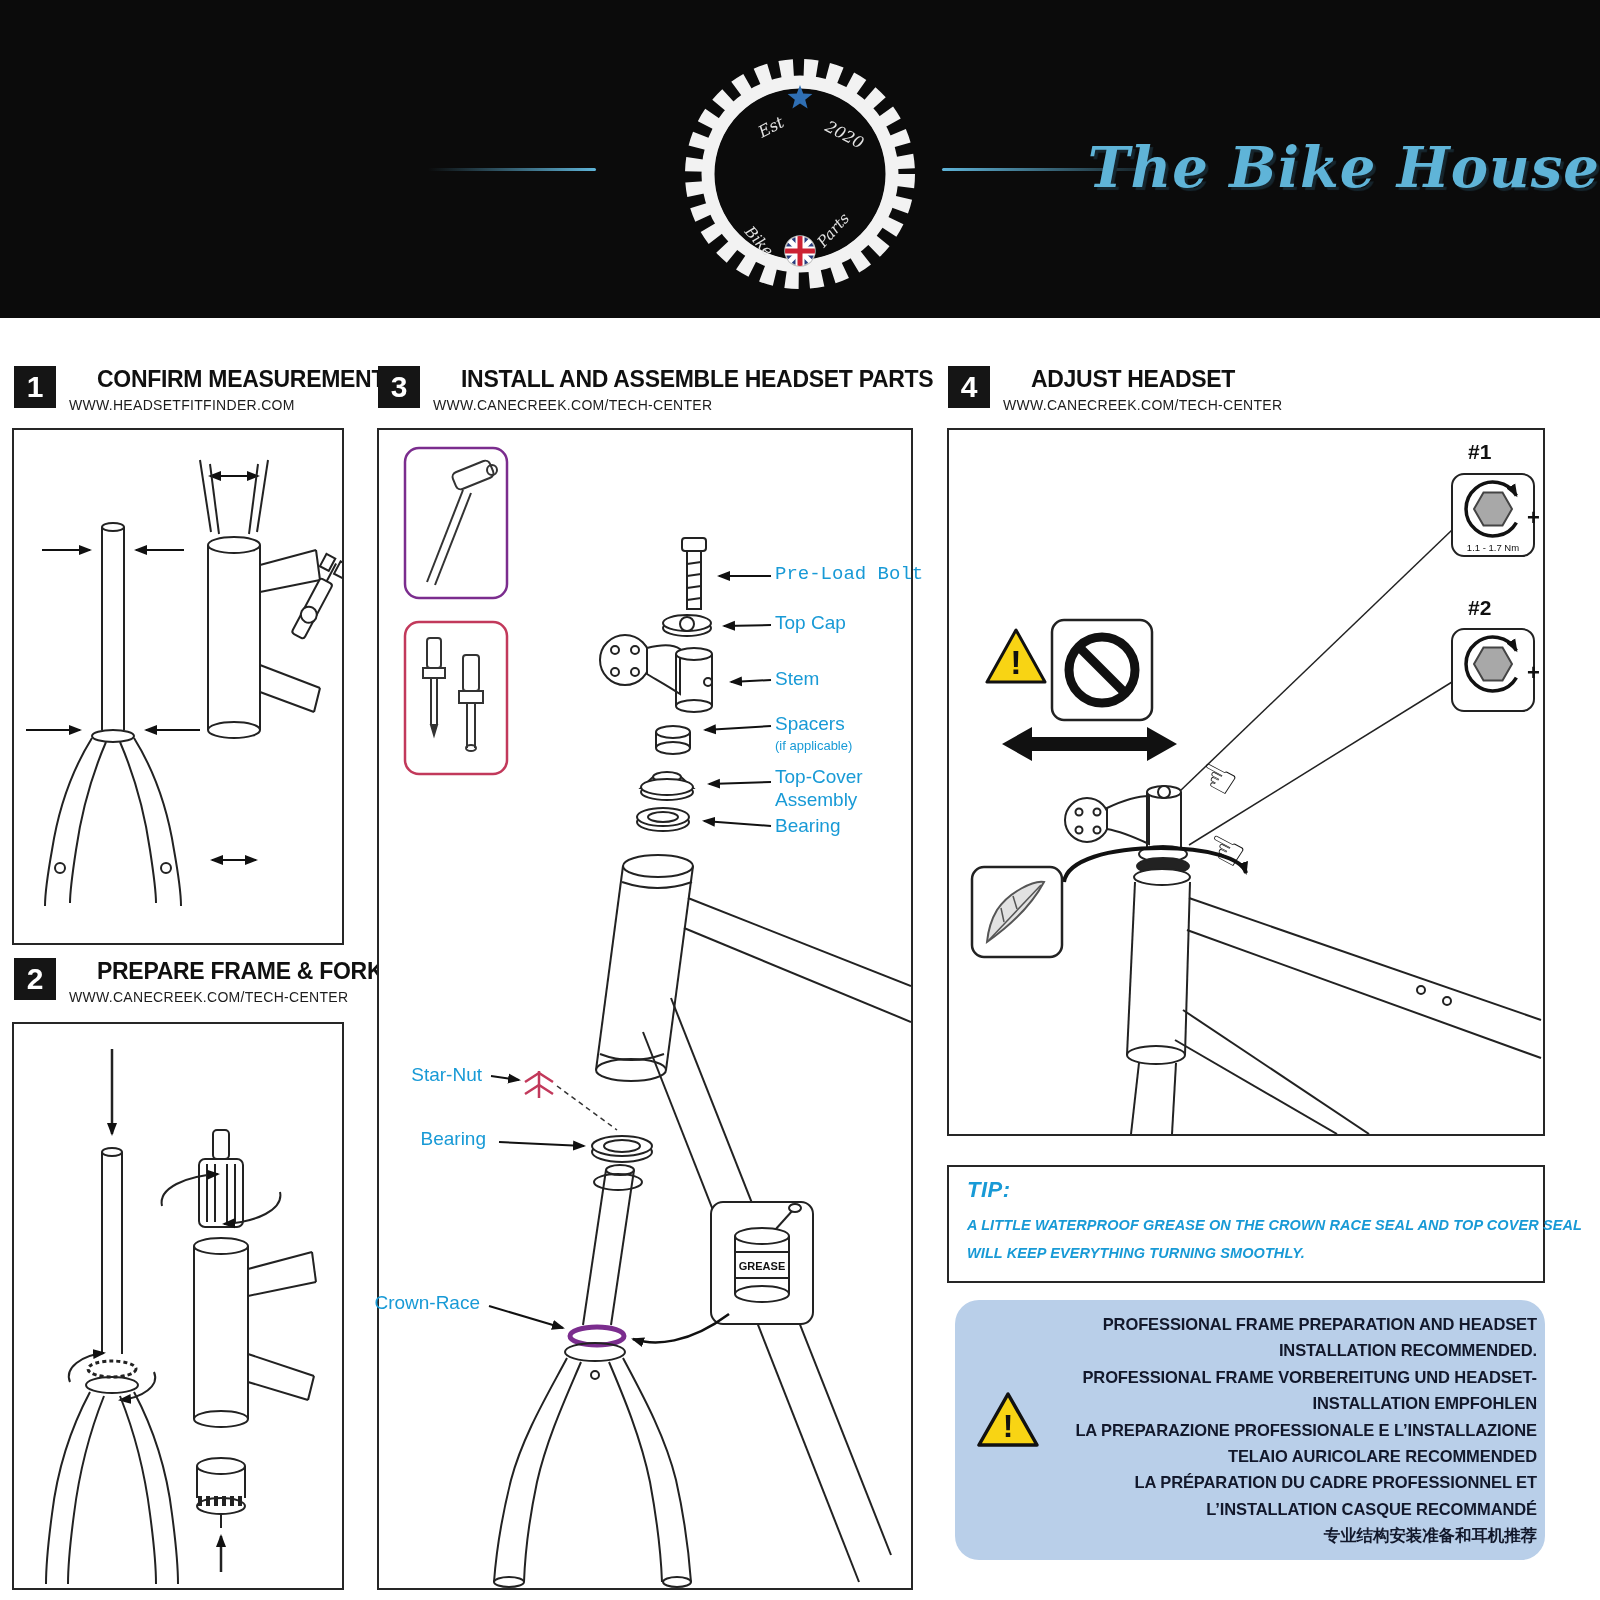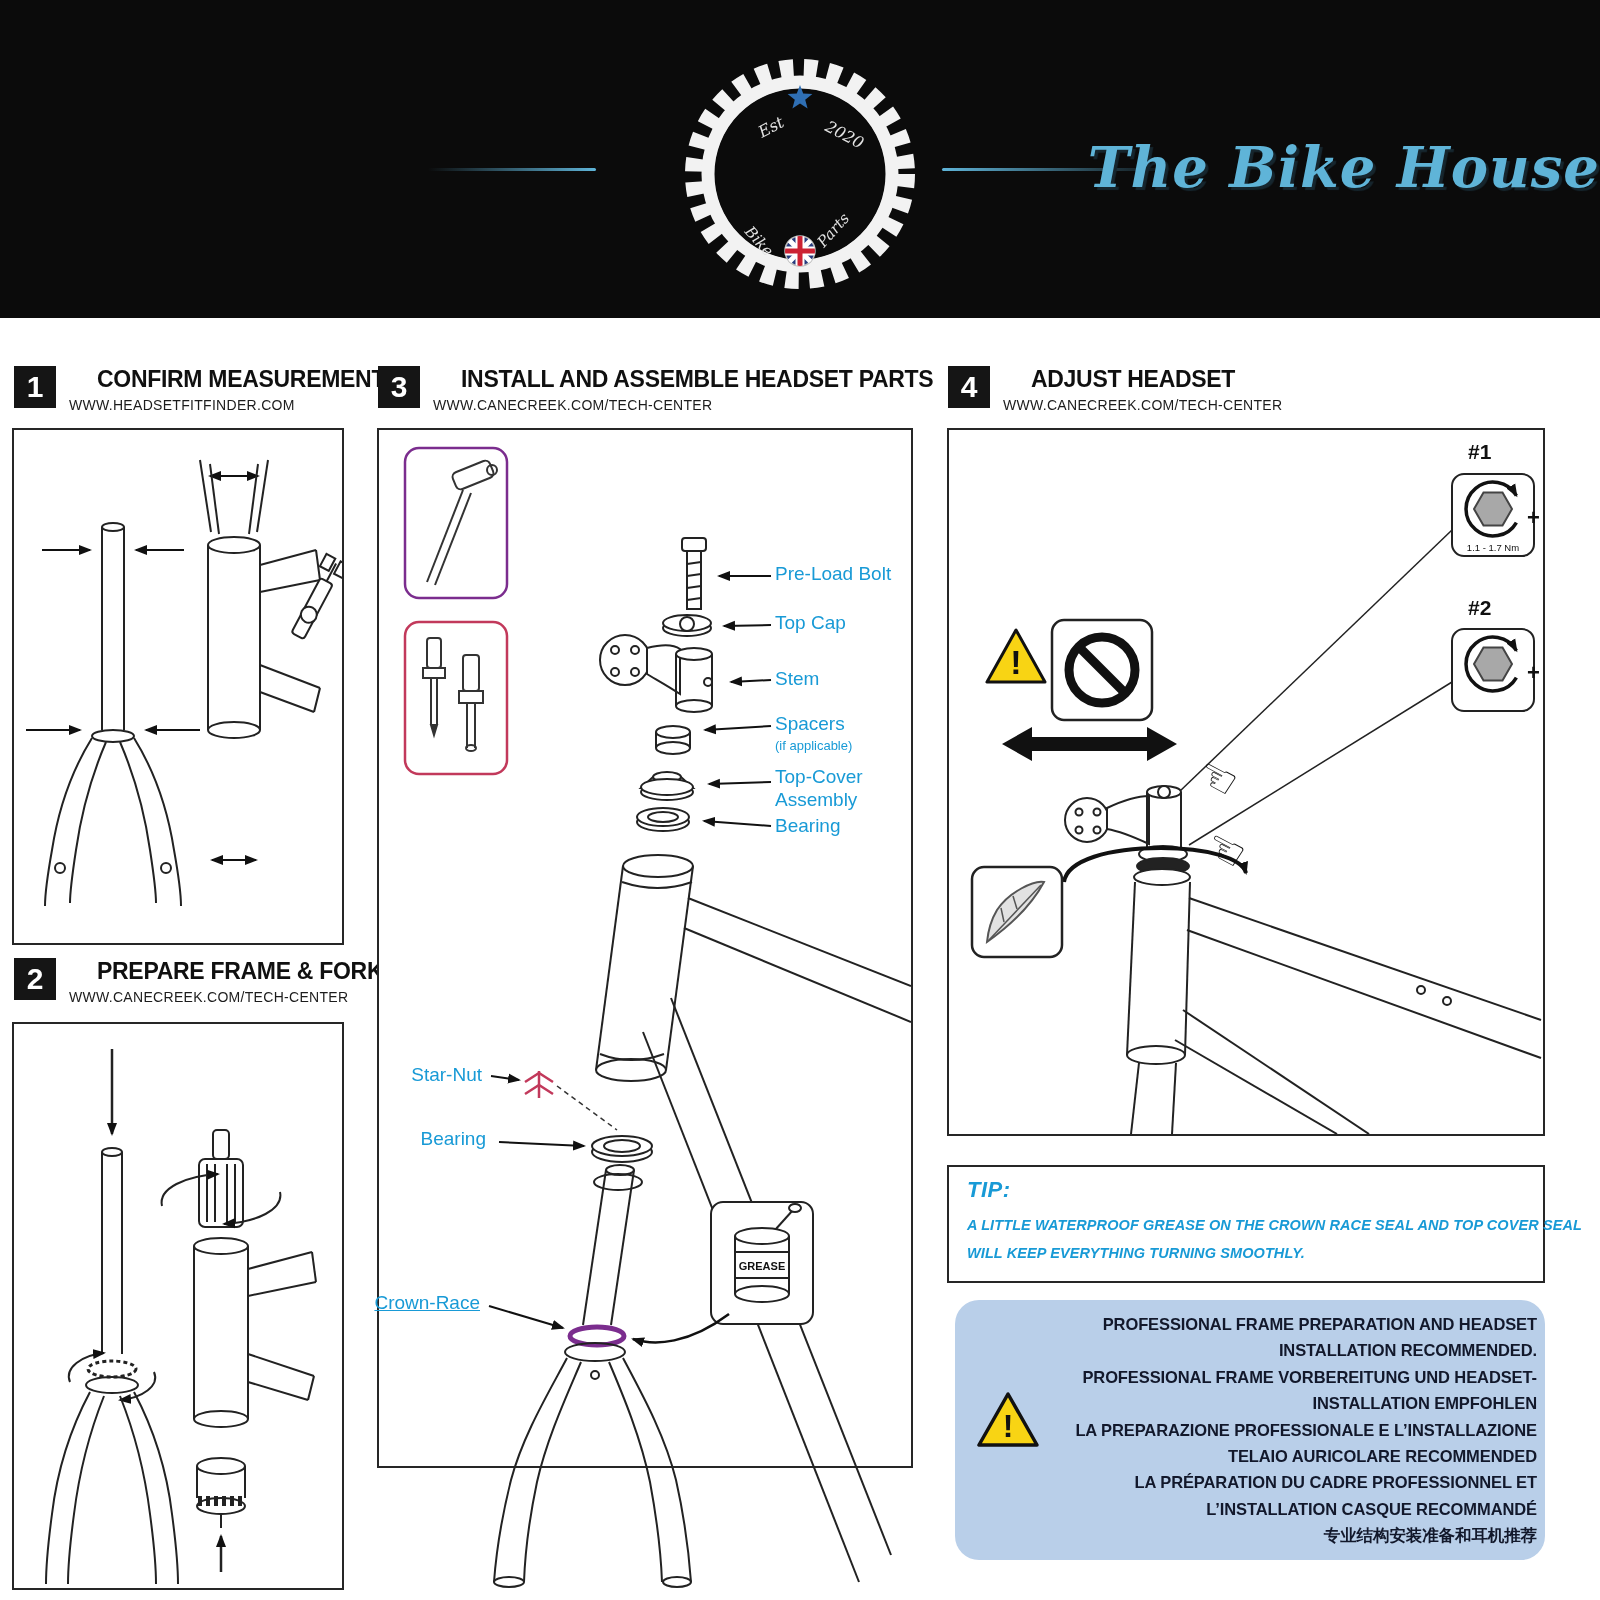--- a/index.html
+++ b/index.html
@@ -212,21 +212,21 @@
         <line x1="183" y1="442" x2="183" y2="474"></line>
         <line x1="231" y1="442" x2="231" y2="474"></line>
         <line x1="184" y1="477" x2="230" y2="477" stroke-width="10" stroke-dasharray="4 4"></line>
         <ellipse cx="207" cy="482" rx="24" ry="8"></ellipse>
         <line x1="207" y1="490" x2="207" y2="504"></line>
         <line x1="207" y1="548" x2="207" y2="512" stroke-width="2.5" marker-end="url(#a2)"></line>
       </g>
     </svg>
   </div>
 
-  <div class="panel" style="left:377px;top:428px;width:536px;height:1040px;">
+  <div class="panel" style="left:377px;top:428px;width:536px;height:1162px;">
     <svg width="532" height="1158" viewBox="0 0 532 1158">
       <defs>
         <marker id="a3" markerWidth="14" markerHeight="12" refX="11" refY="6" orient="auto" markerUnits="userSpaceOnUse">
             <path d="M0,1 L13,6 L0,11 Z" fill="#111"></path>
           </marker>
       </defs>
 
       <g>
         <rect x="26" y="18" width="102" height="150" rx="14" fill="none" stroke="#7b2d8e" stroke-width="2.5"></rect>
         <g stroke="#333" stroke-width="2" fill="none">
@@ -365,31 +365,31 @@
         <line x1="392" y1="296" x2="326" y2="300" marker-end="url(#a3)"></line>
         <line x1="392" y1="352" x2="330" y2="354" marker-end="url(#a3)"></line>
         <line x1="392" y1="396" x2="325" y2="391" marker-end="url(#a3)"></line>
         <line x1="112" y1="646" x2="140" y2="650" marker-end="url(#a3)"></line>
         <line x1="120" y1="712" x2="205" y2="716" marker-end="url(#a3)"></line>
         <line x1="110" y1="876" x2="184" y2="898" marker-end="url(#a3)"></line>
       </g>
     </svg>
   </div>
 
-  <span class="part-label" style="left:775px;top:563px;">Pre-Load Bolt</span>
+  <span class="part-label" style="left:775px;top:563px;font-family:Liberation Mono, monospace;">Pre-Load Bolt</span>
   <span class="part-label" style="left:775px;top:612px;">Top Cap</span>
   <span class="part-label" style="left:775px;top:668px;">Stem</span>
   <span class="part-label" style="left:775px;top:713px;">Spacers</span>
   <span class="part-label small" style="left:775px;top:738px;">(if applicable)</span>
   <span class="part-label" style="left:775px;top:766px;">Top-Cover</span>
   <span class="part-label" style="left:775px;top:789px;">Assembly</span>
   <span class="part-label" style="left:775px;top:815px;">Bearing</span>
   <span class="part-label ra" style="left:400px;top:1064px;width:82px;">Star-Nut</span>
   <span class="part-label ra" style="left:408px;top:1128px;width:78px;">Bearing</span>
-  <span class="part-label ra" style="left:374px;top:1292px;width:106px;text-decoration:underline;">Crown-Race</span>
+  <span class="part-label ra" style="left:374px;top:1292px;width:106px;">Crown-Race</span>
 
   <div class="panel" style="left:947px;top:428px;width:598px;height:708px;">
     <svg width="594" height="704" viewBox="0 0 594 704">
       <defs>
         <marker id="a4" markerWidth="14" markerHeight="12" refX="11" refY="6" orient="auto" markerUnits="userSpaceOnUse">
             <path d="M0,1 L13,6 L0,11 Z" fill="#111"></path>
           </marker>
       </defs>
 
       <line x1="503" y1="100" x2="230" y2="362" stroke="#222" stroke-width="1.5"></line>

